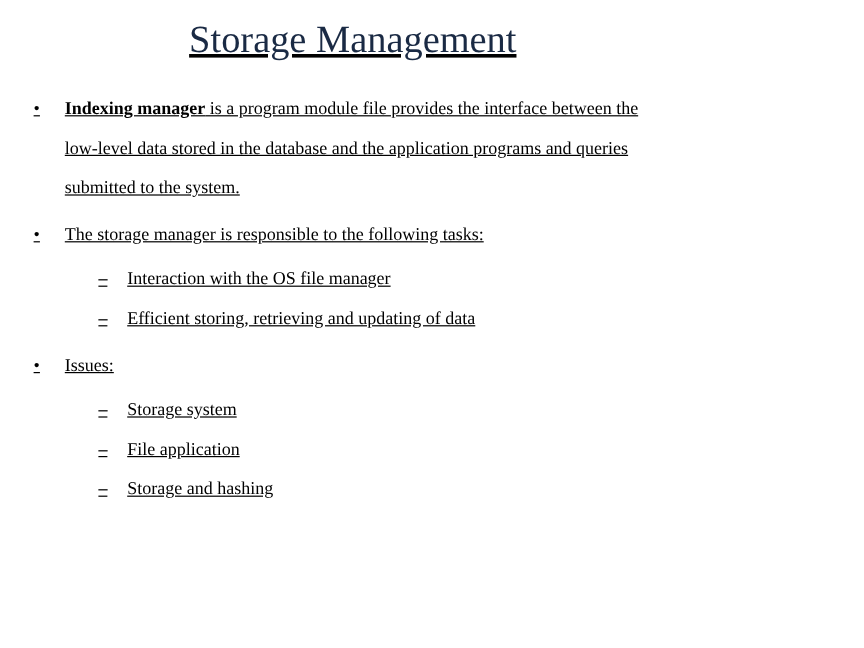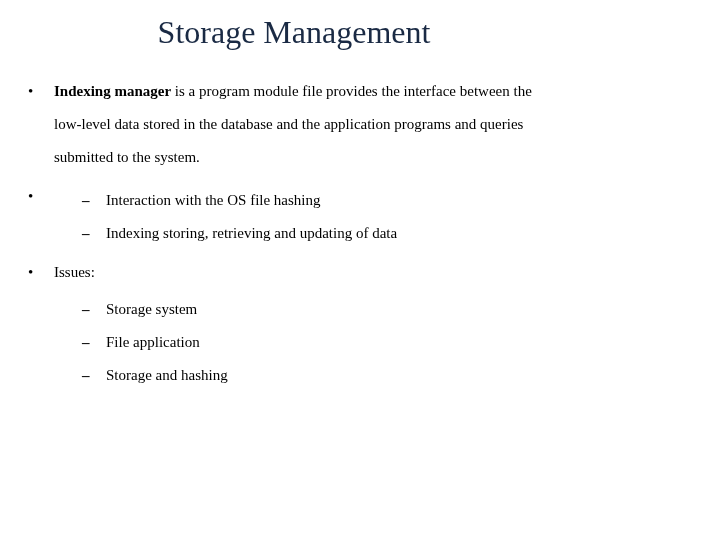--- a/index.html
+++ b/index.html
@@ -9,20 +9,21 @@
     height: 540px;
     background: #ffffff;
     font-family: "Times New Roman", Times, serif;
     color: #000000;
   }
   .slide {
     box-sizing: border-box;
     width: 588px;
     height: 540px;
     padding: 10px 28px 20px 28px;
+    text-decoration: underline;
   }
   .title {
     font-size: 32px;
     color: #1a2a44;
     text-align: center;
     margin: 4px 0 24px 0;
     font-weight: normal;
   }
   ul.top {
     list-style: none;
@@ -74,28 +75,29 @@
     <li>
       <span class="bullet">•</span>
       <span class="content">
         <span class="bold">Indexing manager</span><span> is a program module file provides the interface between the low-level data stored in the database and the application programs and queries submitted to the system.</span>
       </span>
     </li>
 
     <li>
       <span class="bullet">•</span>
       <span class="content">
+        <span>The storage manager is responsible to the following tasks:</span>
         <ul class="sub">
           <li>
             <span class="dash">–</span>
-            <span class="sub-content">Interaction with the OS file hashing</span>
+            <span class="sub-content">Interaction with the OS file manager</span>
           </li>
           <li>
             <span class="dash">–</span>
-            <span class="sub-content">Indexing storing, retrieving and updating of data</span>
+            <span class="sub-content">Efficient storing, retrieving and updating of data</span>
           </li>
         </ul>
       </span>
     </li>
 
     <li>
       <span class="bullet">•</span>
       <span class="content">
         <span>Issues:</span>
         <ul class="sub">

